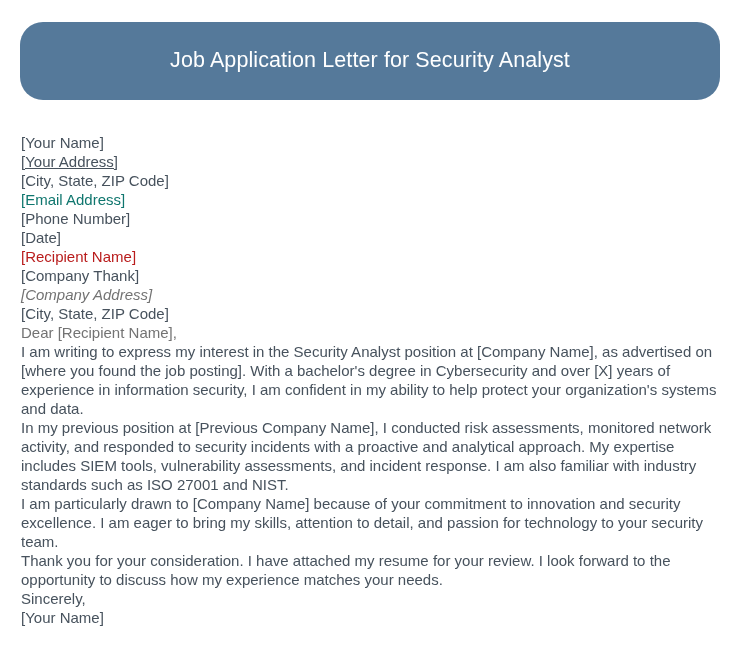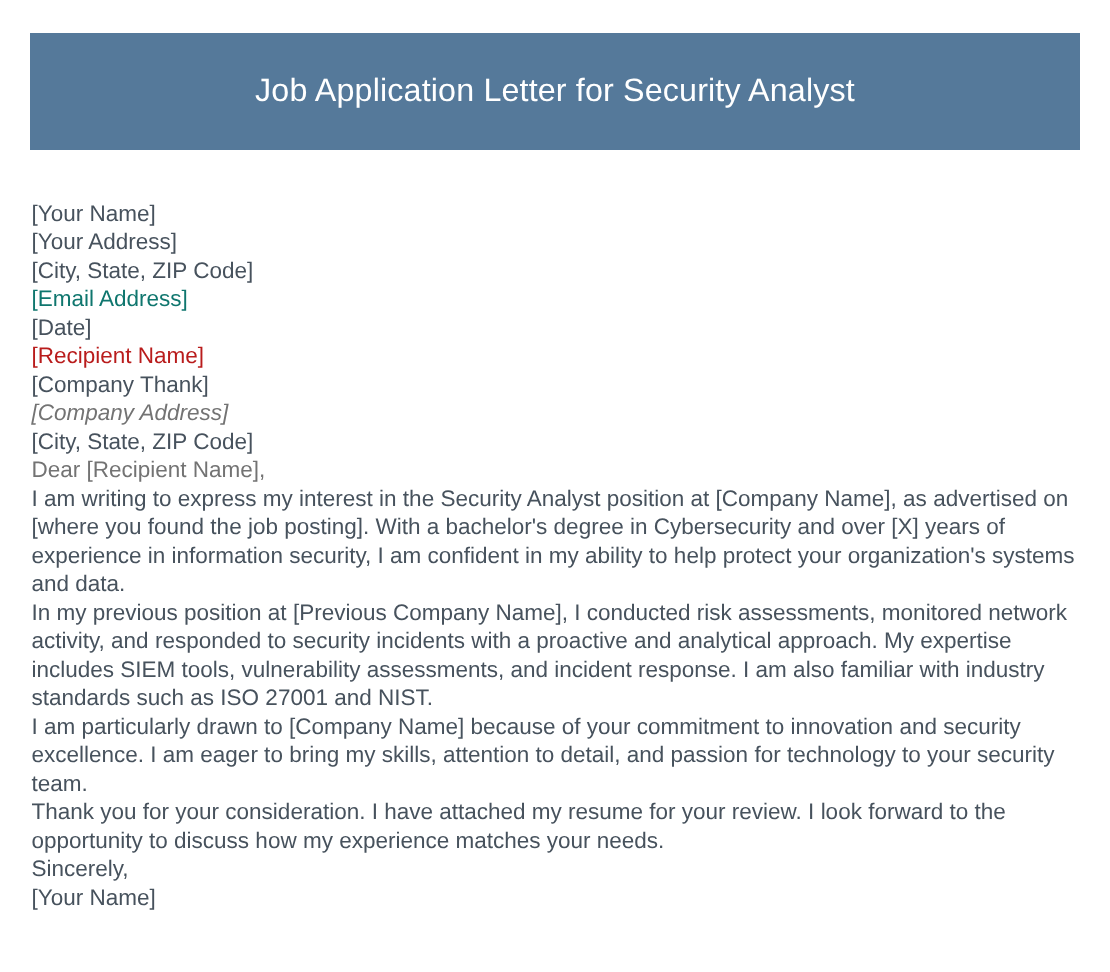--- a/index.html
+++ b/index.html
@@ -75,31 +75,32 @@
 
   .address-block .letter-line {
     white-space: nowrap;
   }
 </style>
 </head>
 <body>
 
 <div id="page" style="background: rgb(255, 255, 255);">
 
-  <div class="header-banner" style="background: rgb(85, 121, 154);">
+  <div class="header-banner" style="background: rgb(85, 121, 154); border-radius: 23px;">
     <div class="header-title">Job Application Letter for Security Analyst</div>
   </div>
 
   <div class="letter-body">
 
     <div class="address-block">
       <div class="letter-line" style="color: rgb(71, 82, 93);">[Your Name]</div>
-      <div class="letter-line" style="color: rgb(71, 82, 93);">[Your Address]</div>
+      <div class="letter-line" style="color: rgb(71, 82, 93); text-decoration: underline;">[Your Address]</div>
       <div class="letter-line" style="color: rgb(71, 82, 93);">[City, State, ZIP Code]</div>
       <div class="letter-line" style="color: #0f766e;">[Email Address]</div>
+      <div class="letter-line" style="color: rgb(71, 82, 93);">[Phone Number]</div>
       <div class="letter-line" style="color: rgb(71, 82, 93);">[Date]</div>
     </div>
 
     <div class="address-block">
       <div class="letter-line" style="color: #b91c1c;">[Recipient Name]</div>
       <div class="letter-line" style="color: rgb(71, 82, 93);">[Company Thank]</div>
       <div class="letter-line" style="color: #737373; font-style: italic;">[Company Address]</div>
       <div class="letter-line" style="color: rgb(71, 82, 93);">[City, State, ZIP Code]</div>
     </div>
 

